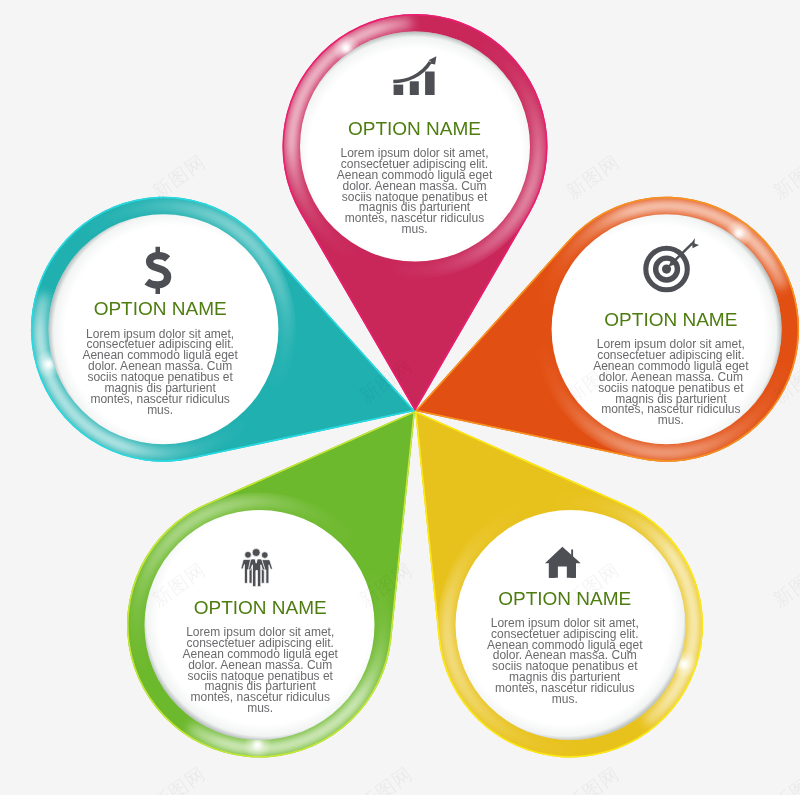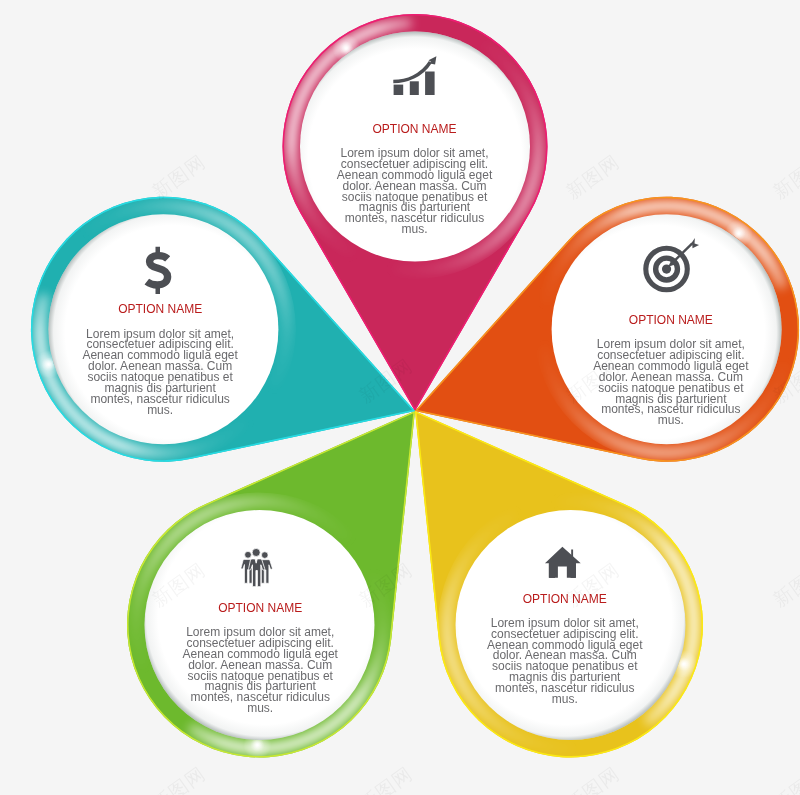--- a/index.html
+++ b/index.html
@@ -1,20 +1,20 @@
 <!DOCTYPE html>
 <html><head>
 <meta charset="utf-8">
 <style>
  html,body{margin:0;padding:0;}
  body{width:800px;height:795px;background:#f5f5f5;overflow:hidden;font-family:"Liberation Sans",sans-serif;}
  #stage{position:relative;width:800px;height:795px;}
  svg.base{position:absolute;left:0;top:0;}
  .panel{position:absolute;text-align:center;}
- .opt-title{font-size:12px;color:#b91c1c;white-space:nowrap;line-height:16px;}
+ .opt-title{font-size:19px;color:#4d7c0f;white-space:nowrap;line-height:16px;}
  .opt-body{font-size:12px;line-height:10.9px;color:#6a6a6d;}
  .wmark{position:absolute;font-size:19px;line-height:19px;color:rgba(0,0,0,0.045);
     transform:rotate(-35.6deg);transform-origin:0 100%;white-space:nowrap;letter-spacing:1px;}
 </style>
 </head>
 <body>
 
 <div id="stage">
 <svg class="base" width="800" height="795" viewBox="0 0 800 795">
  <defs>

